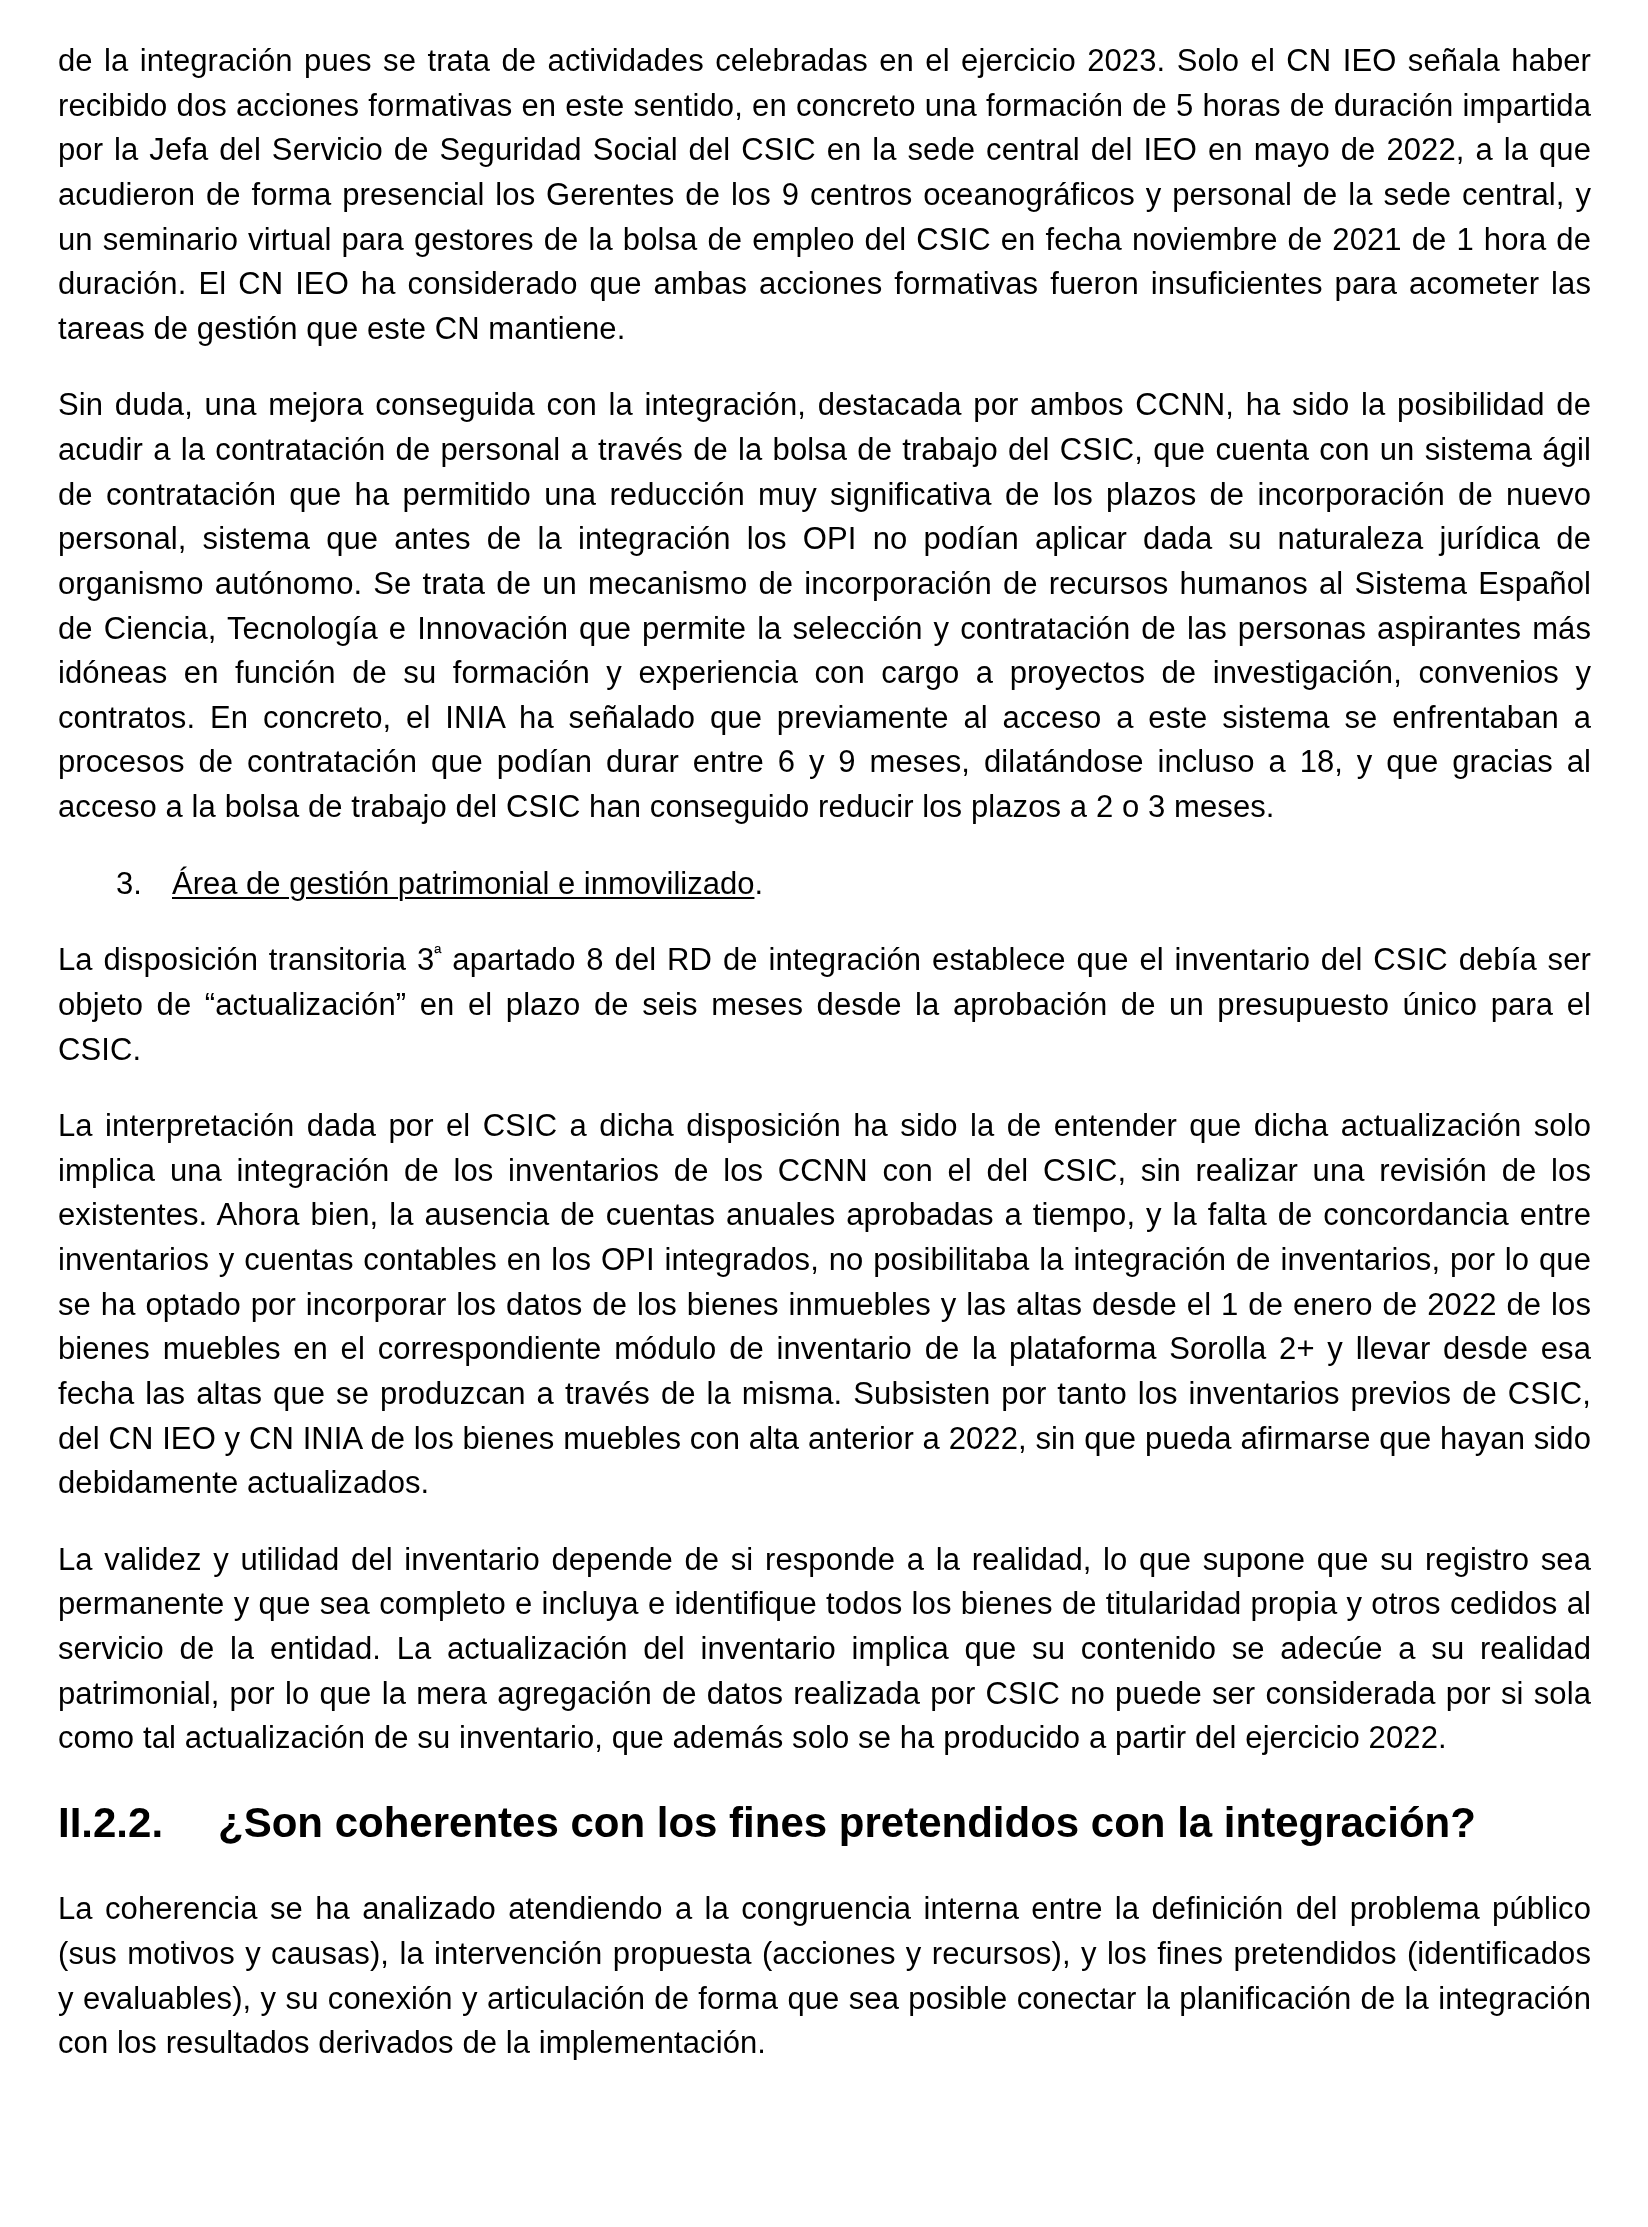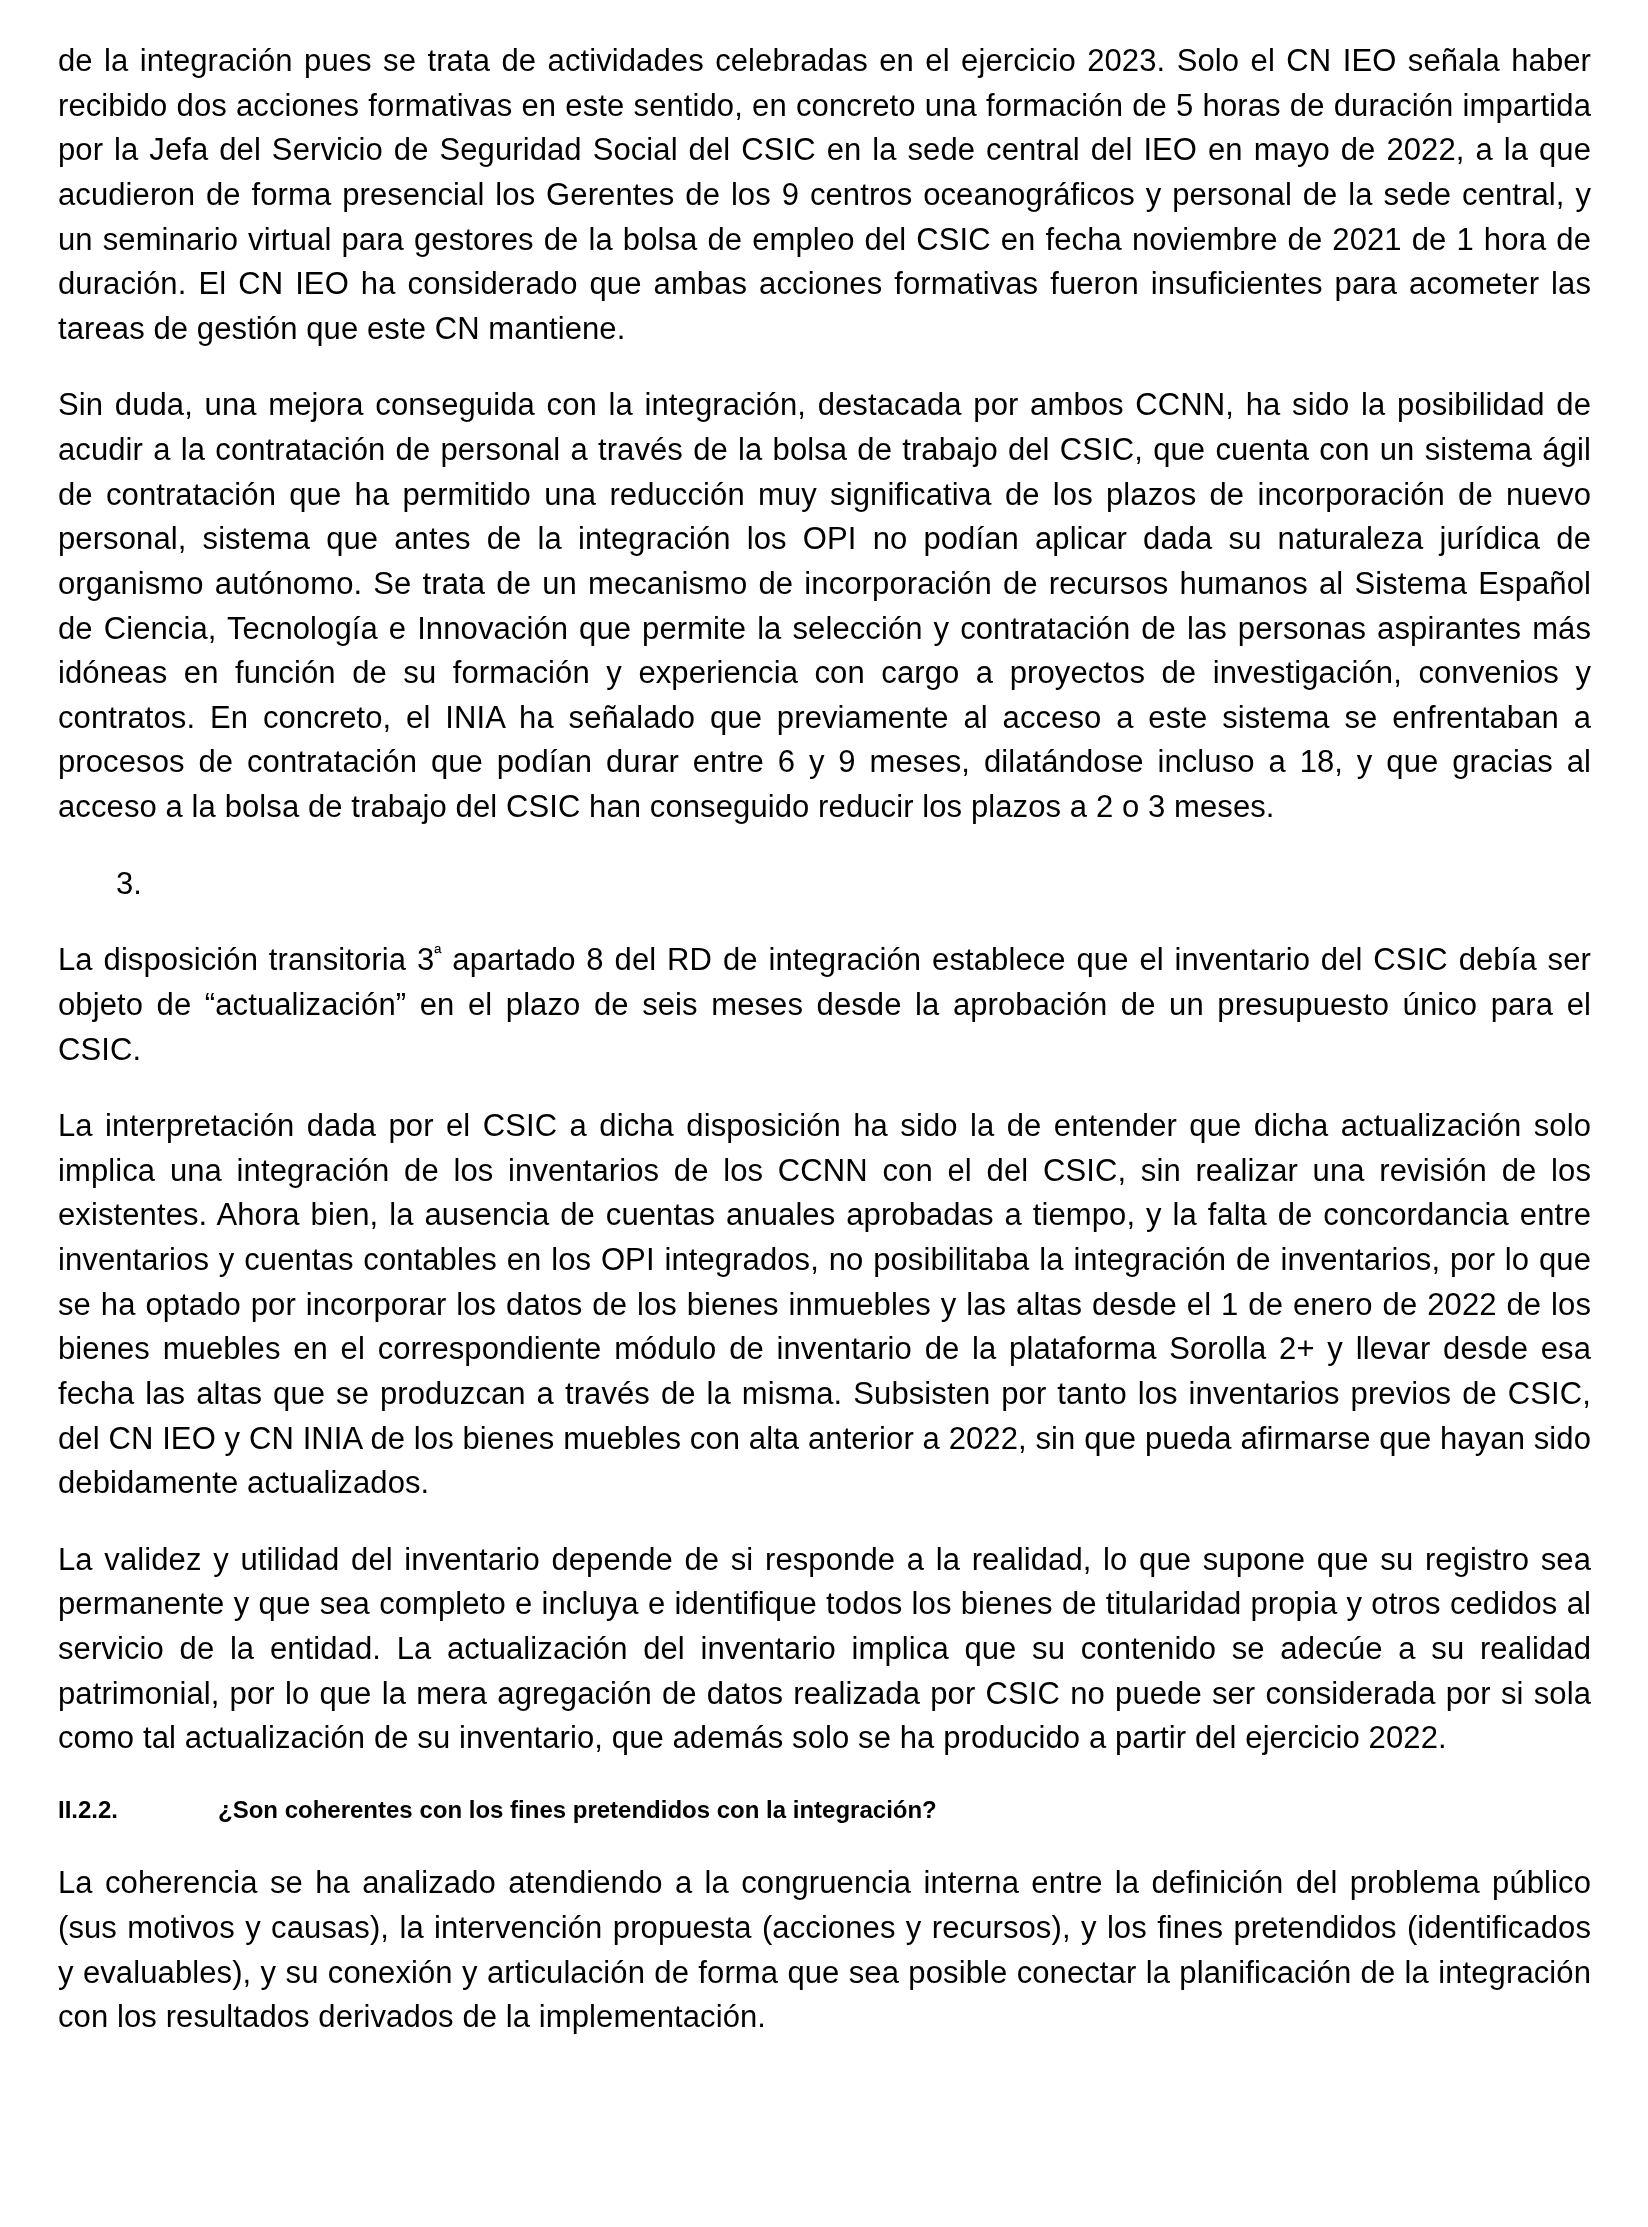--- a/index.html
+++ b/index.html
@@ -51,21 +51,21 @@
   }
   .numbered-item .item-text .u {
     text-decoration: underline;
     text-underline-offset: 3.2px;
     text-decoration-thickness: 2px;
   }
   .section-heading {
     display: flex;
     align-items: baseline;
     font-weight: bold;
-    font-size: 24px;
+    font-size: 42px;
     line-height: 1.44;
     margin: 0 0 34px 0;
   }
   .section-heading .sec-num {
     flex: 0 0 112px;
     width: 112px;
   }
   .section-heading .sec-title {
     flex: 0 1 auto;
     margin-left: 48px;
@@ -81,20 +81,21 @@
 
 <div class="page">
   <div class="doc-body">
 
     <p class="para">de la integración pues se trata de actividades celebradas en el ejercicio 2023. Solo el CN IEO señala haber recibido dos acciones formativas en este sentido, en concreto una formación de 5 horas de duración impartida por la Jefa del Servicio de Seguridad Social del CSIC en la sede central del IEO en mayo de 2022, a la que acudieron de forma presencial los Gerentes de los 9 centros oceanográficos y personal de la sede central, y un seminario virtual para gestores de la bolsa de empleo del CSIC en fecha noviembre de 2021 de 1 hora de duración. El CN IEO ha considerado que ambas acciones formativas fueron insuficientes para acometer las tareas de gestión que este CN mantiene.</p>
 
     <p class="para">Sin duda, una mejora conseguida con la integración, destacada por ambos CCNN, ha sido la posibilidad de acudir a la contratación de personal a través de la bolsa de trabajo del CSIC, que cuenta con un sistema ágil de contratación que ha permitido una reducción muy significativa de los plazos de incorporación de nuevo personal, sistema que antes de la integración los OPI no podían aplicar dada su naturaleza jurídica de organismo autónomo. Se trata de un mecanismo de incorporación de recursos humanos al Sistema Español de Ciencia, Tecnología e Innovación que permite la selección y contratación de las personas aspirantes más idóneas en función de su formación y experiencia con cargo a proyectos de investigación, convenios y contratos. En concreto, el INIA ha señalado que previamente al acceso a este sistema se enfrentaban a procesos de contratación que podían durar entre 6 y 9 meses, dilatándose incluso a 18, y que gracias al acceso a la bolsa de trabajo del CSIC han conseguido reducir los plazos a 2 o 3 meses.</p>
 
     <div class="numbered-item">
       <span class="num">3.</span>
+      <span class="item-text"><span class="u">Área de gestión patrimonial e inmovilizado</span><span>.</span></span>
     </div>
 
     <p class="para"><span>La disposición transitoria 3</span><sup class="ord">ª</sup><span> apartado 8 del RD de integración establece que el inventario del CSIC debía ser objeto de “actualización” en el plazo de seis meses desde la aprobación de un presupuesto único para el CSIC.</span></p>
 
     <p class="para">La interpretación dada por el CSIC a dicha disposición ha sido la de entender que dicha actualización solo implica una integración de los inventarios de los CCNN con el del CSIC, sin realizar una revisión de los existentes. Ahora bien, la ausencia de cuentas anuales aprobadas a tiempo, y la falta de concordancia entre inventarios y cuentas contables en los OPI integrados, no posibilitaba la integración de inventarios, por lo que se ha optado por incorporar los datos de los bienes inmuebles y las altas desde el 1 de enero de 2022 de los bienes muebles en el correspondiente módulo de inventario de la plataforma Sorolla 2+ y llevar desde esa fecha las altas que se produzcan a través de la misma. Subsisten por tanto los inventarios previos de CSIC, del CN IEO y CN INIA de los bienes muebles con alta anterior a 2022, sin que pueda afirmarse que hayan sido debidamente actualizados.</p>
 
     <p class="para">La validez y utilidad del inventario depende de si responde a la realidad, lo que supone que su registro sea permanente y que sea completo e incluya e identifique todos los bienes de titularidad propia y otros cedidos al servicio de la entidad. La actualización del inventario implica que su contenido se adecúe a su realidad patrimonial, por lo que la mera agregación de datos realizada por CSIC no puede ser considerada por si sola como tal actualización de su inventario, que además solo se ha producido a partir del ejercicio 2022.</p>
 
     <div class="section-heading">
       <span class="sec-num">II.2.2.</span>

